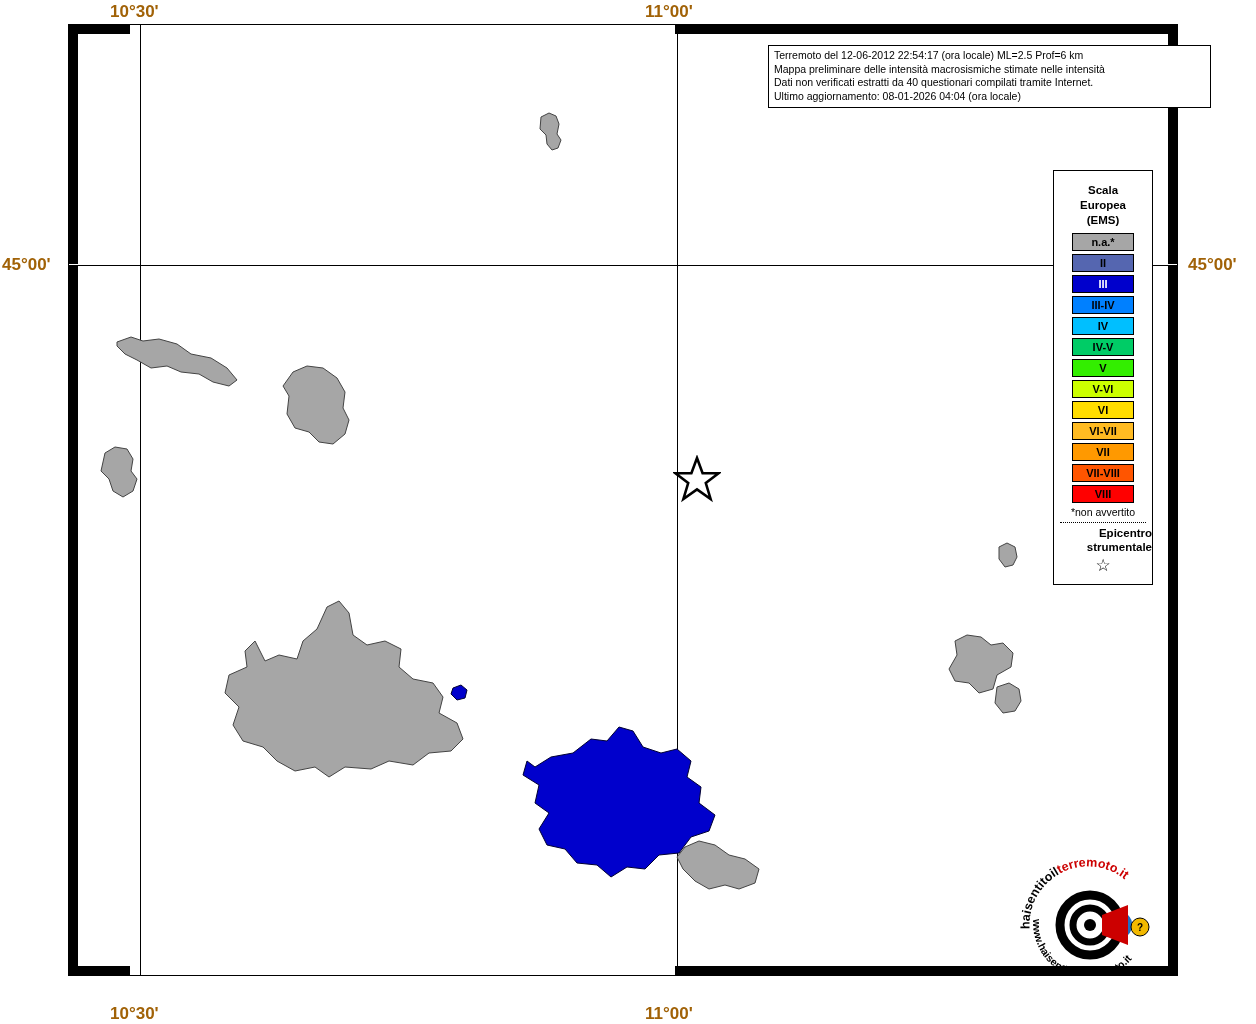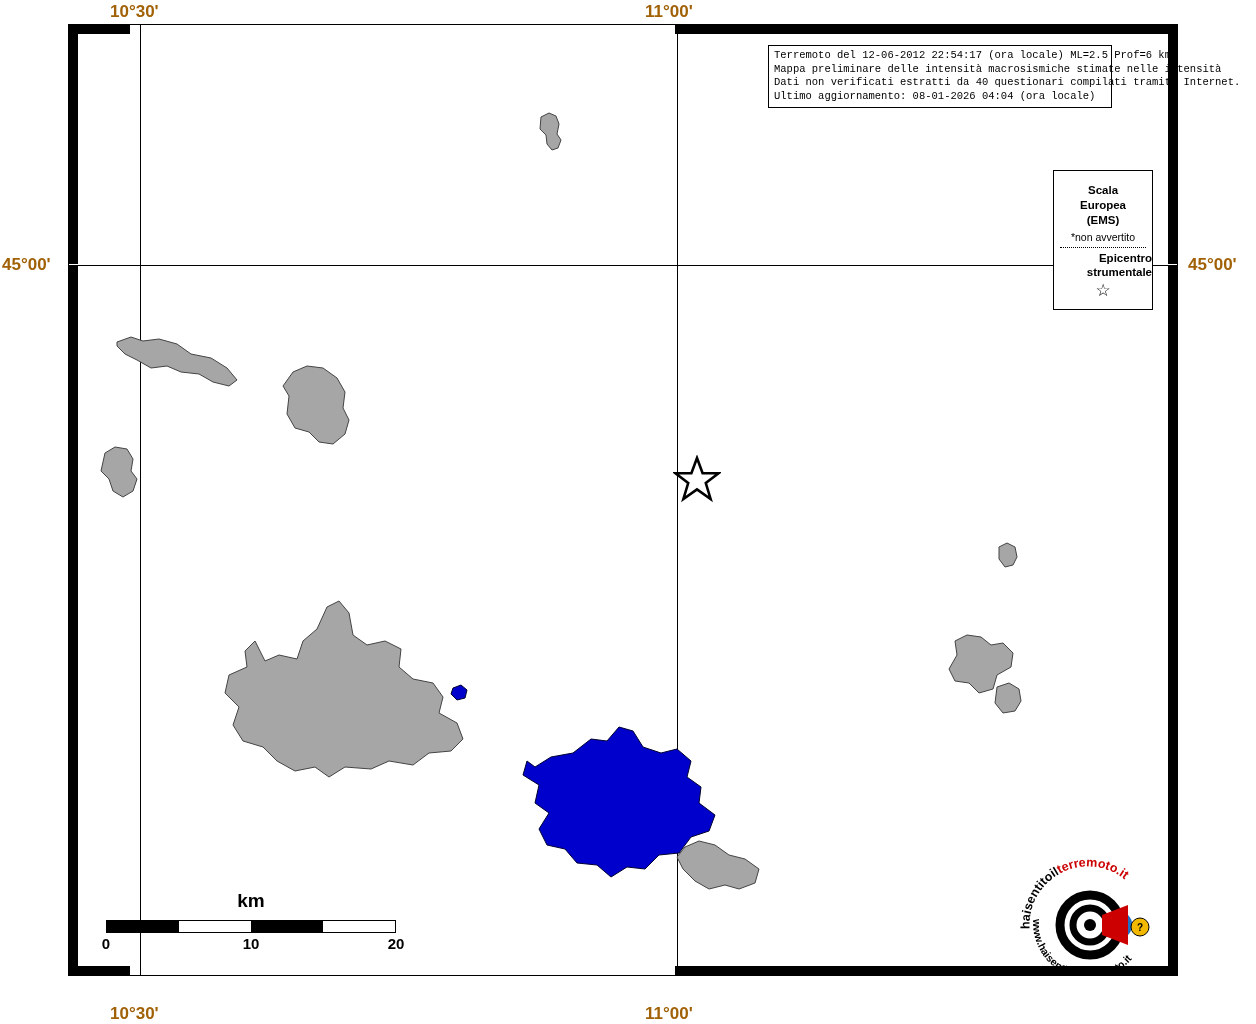--- a/index.html
+++ b/index.html
@@ -21,21 +21,21 @@
   .map-canvas{position:absolute;left:69px;top:25px;width:1108px;height:950px;overflow:hidden;}
   .grid-line{position:absolute;background:#000;}
   .grid-v{width:1px;height:950px;top:0;}
   .grid-h{height:1px;width:1108px;left:0;}
 
   
   .logo-wrap{position:absolute;left:93px;top:50px;display:flex;align-items:center;gap:9px;}
   .logo-text{font-size:9px;line-height:11px;font-weight:bold;color:#1b2f6b;letter-spacing:.2px;}
 
   
-  .info-box{position:absolute;left:768px;top:45px;width:344px;border:1px solid #000;background:#fff;padding:3px 5px 4px 5px;box-sizing:border-box;font-family:Liberation Mono, monospace;}
+  .info-box{position:absolute;left:768px;top:45px;width:443px;border:1px solid #000;background:#fff;padding:3px 5px 4px 5px;box-sizing:border-box;}
   .info-box div{font-size:10.5px;line-height:13.5px;color:#000;white-space:nowrap;}
 
   
   .legend{position:absolute;left:1053px;top:170px;width:100px;border:1px solid #000;background:#fff;padding:12px 0 8px 0;box-sizing:border-box;}
   .legend-title{text-align:center;font-size:11.5px;font-weight:bold;line-height:15px;color:#000;}
   .legend-rows{margin-top:5px;}
   .legend-row{width:62px;margin:0 auto 3px auto;height:18px;border:1px solid #000;display:flex;align-items:center;justify-content:center;font-size:11px;font-weight:bold;color:#000;box-sizing:border-box;}
   .legend-note{text-align:center;font-size:10.5px;color:#000;margin-top:3px;}
   .legend-sep{border-top:1px dotted #000;margin:4px 6px 3px 6px;}
   .legend-epi{text-align:right;font-size:11.5px;font-weight:bold;line-height:14px;color:#000;}
@@ -128,42 +128,43 @@
     <div>Mappa preliminare delle intensità macrosismiche stimate nelle intensità</div>
     <div>Dati non verificati estratti da 40 questionari compilati tramite Internet.</div>
     <div>Ultimo aggiornamento: 08-01-2026 04:04 (ora locale)</div>
   </div>
 
   <div class="legend">
     <div class="legend-title">Scala</div>
     <div class="legend-title">Europea</div>
     <div class="legend-title">(EMS)</div>
 
+    <div class="legend-rows">
+      <div class="legend-row" style="background:#a6a6a6;color:#000;">n.a.*</div>
+      <div class="legend-row" style="background:#5566b0;color:#000;">II</div>
+      <div class="legend-row" style="background:#0000cc;color:#fff;">III</div>
+      <div class="legend-row" style="background:#0080ff;color:#000;">III-IV</div>
+      <div class="legend-row" style="background:#00bfff;color:#000;">IV</div>
+      <div class="legend-row" style="background:#00cc66;color:#000;">IV-V</div>
+      <div class="legend-row" style="background:#33ee00;color:#000;">V</div>
+      <div class="legend-row" style="background:#ccff00;color:#000;">V-VI</div>
+      <div class="legend-row" style="background:#ffdd00;color:#000;">VI</div>
+      <div class="legend-row" style="background:#ffbb22;color:#000;">VI-VII</div>
+      <div class="legend-row" style="background:#ff9900;color:#000;">VII</div>
+      <div class="legend-row" style="background:#ff5500;color:#000;">VII-VIII</div>
+      <div class="legend-row" style="background:#ff0000;color:#000;">VIII</div>
+    </div>
 
     <div class="legend-note">*non avvertito</div>
     <div class="legend-sep"></div>
     <div class="legend-epi">Epicentro</div>
     <div class="legend-epi">strumentale</div>
     <div class="legend-star">☆</div>
   </div>
 
-  <div class="scalebar">
-    <div class="scale-title">km</div>
-    <div class="scale-bar">
-      <div class="scale-seg" style="background:#000;"></div>
-      <div class="scale-seg" style="background:#fff;"></div>
-      <div class="scale-seg" style="background:#000;"></div>
-      <div class="scale-seg" style="background:#fff;"></div>
-    </div>
-    <div class="scale-ticks">
-      <div class="scale-tick" style="left:0px;">0</div>
-      <div class="scale-tick" style="left:145px;">10</div>
-      <div class="scale-tick" style="left:290px;">20</div>
-    </div>
-  </div>
 
   <svg class="hs-logo" viewBox="0 0 140 115">
     <defs>
       <path id="arcTop" d="M10,78 A58,58 0 0,1 126,62"></path>
       <path id="arcBot" d="M14,58 A56,56 0 0,0 112,104"></path>
     </defs>
     <text font-size="12.5" font-weight="bold" font-family="'Liberation Sans',sans-serif">
       <textPath href="#arcTop" startOffset="4">
         <tspan fill="#000000">haisentitoil</tspan><tspan fill="#cc0000">terremoto.it</tspan>
       </textPath>

